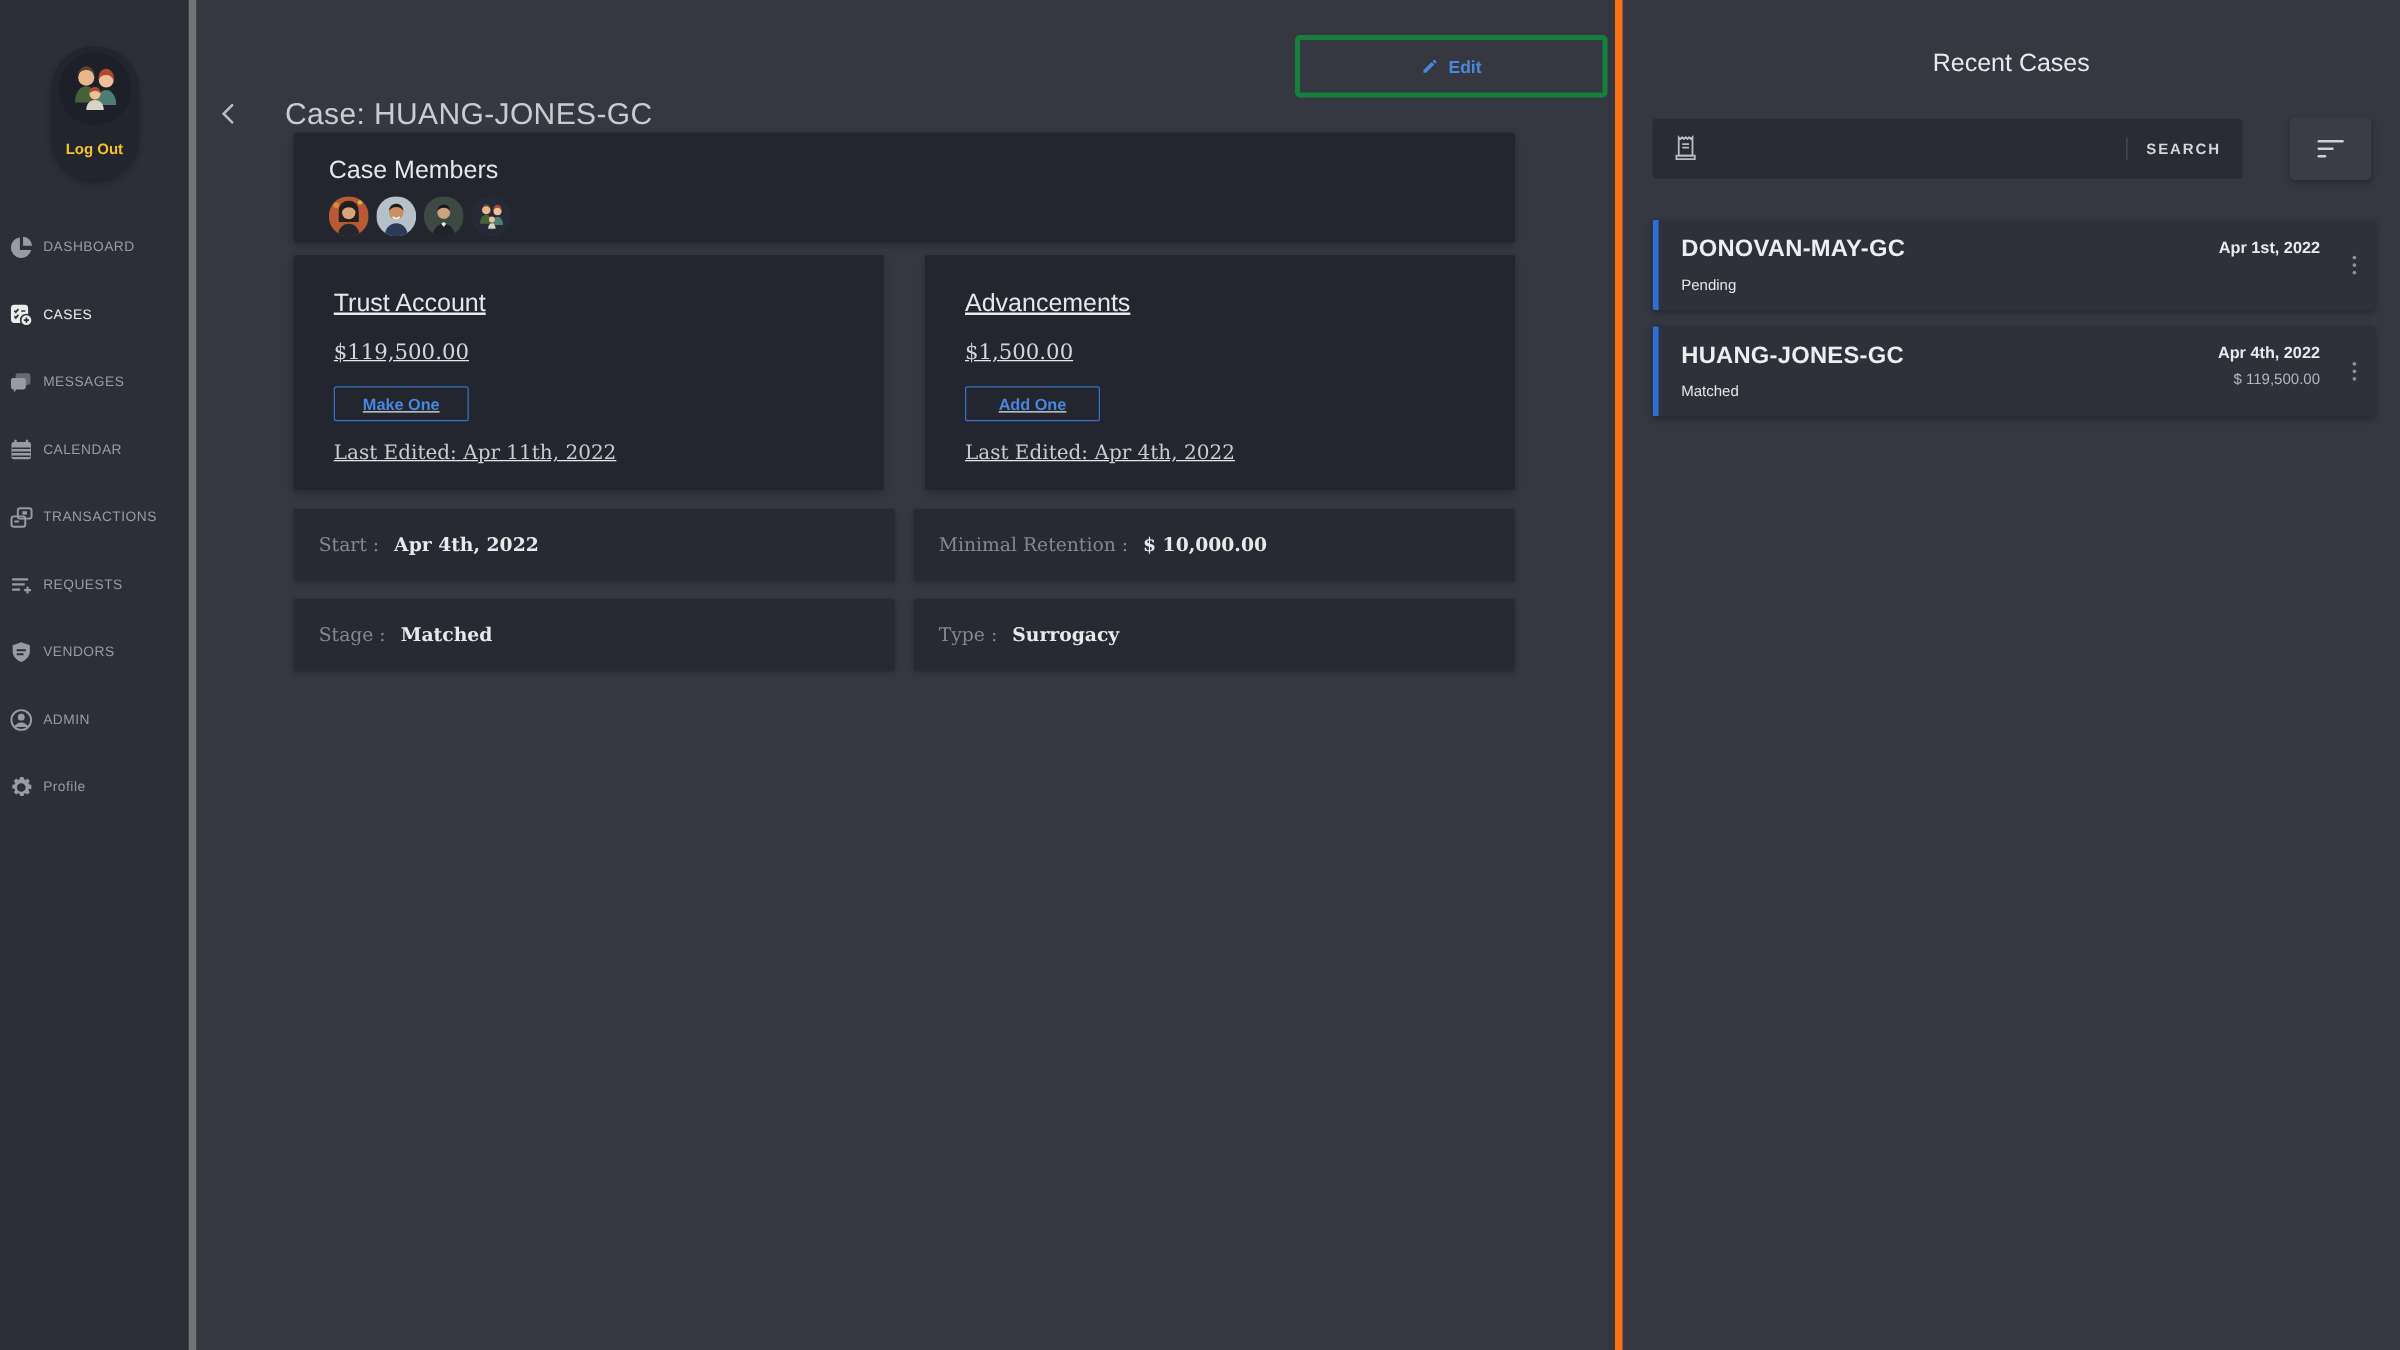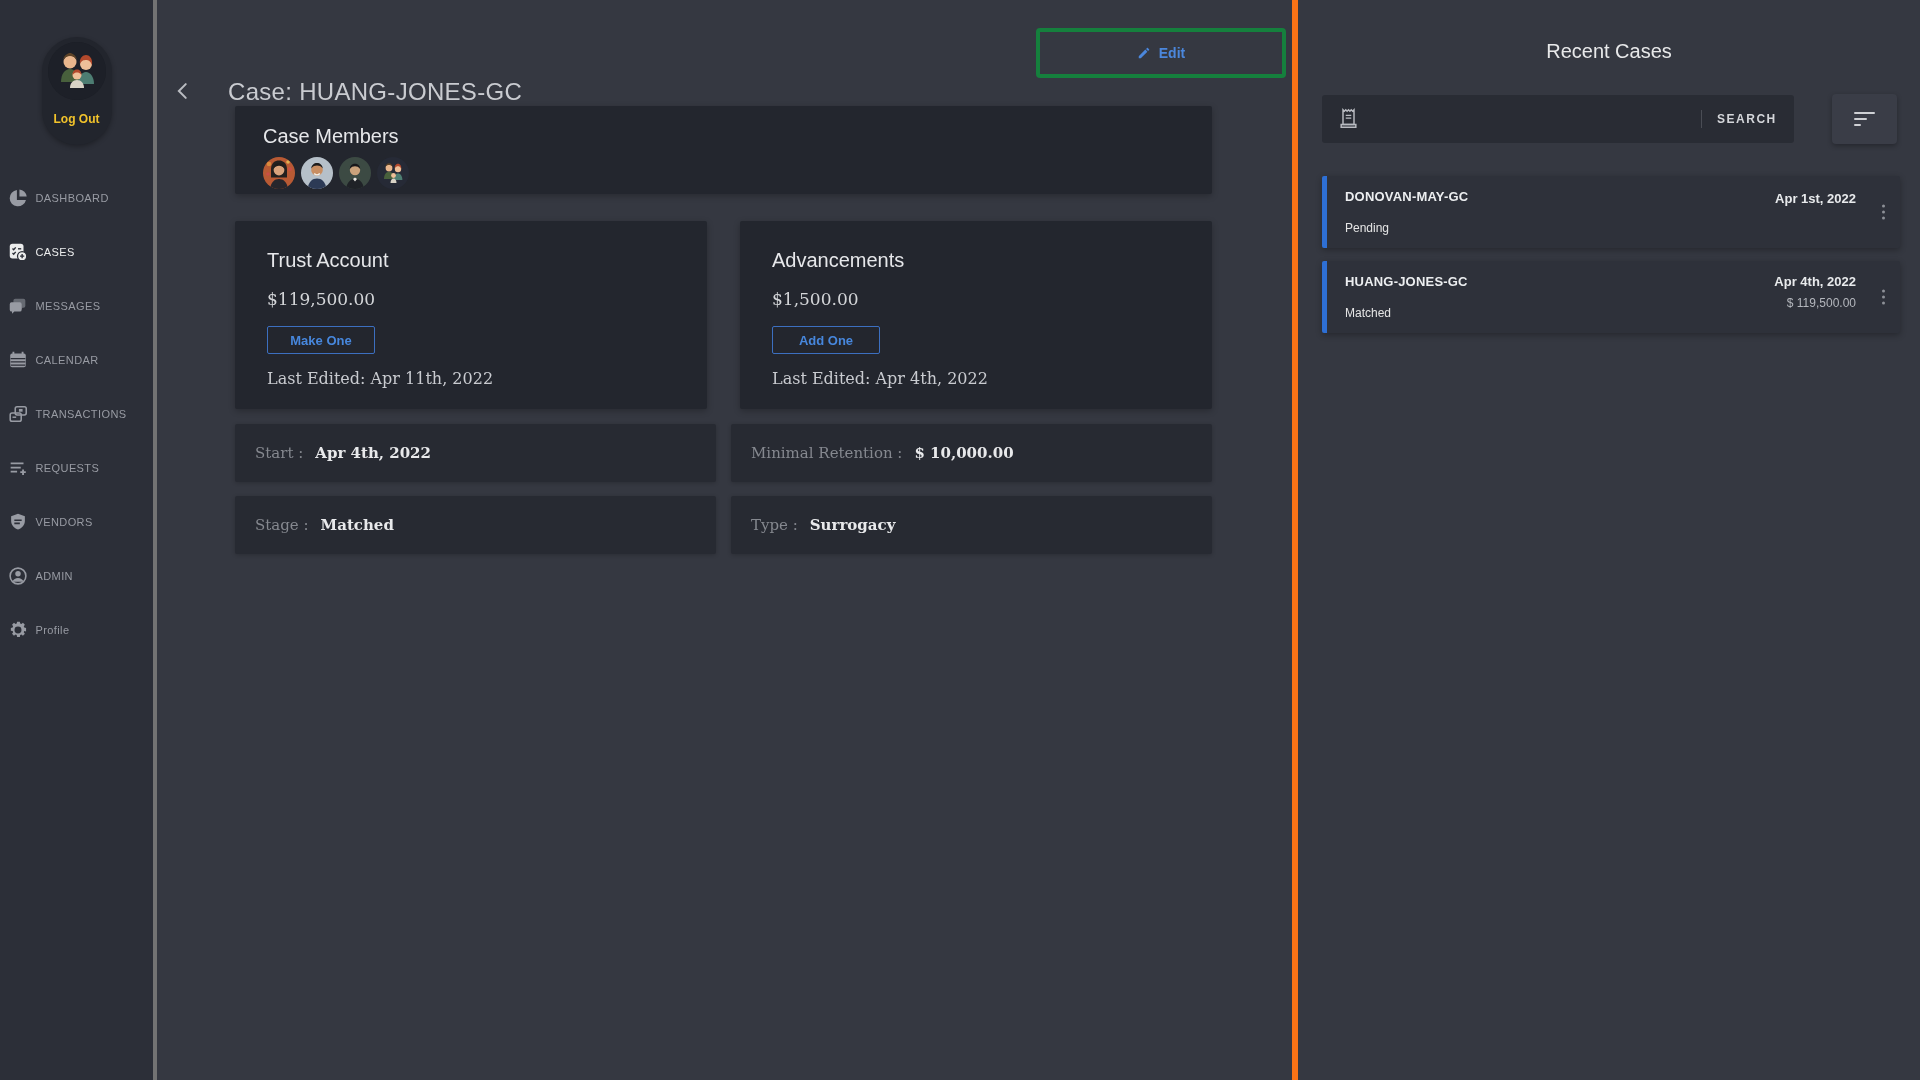--- a/index.html
+++ b/index.html
@@ -7,21 +7,21 @@
   body {
     background:#353841;
     font-family:"Liberation Sans", sans-serif;
     color:#e7e8ea;
     display:flex;
   }
 
   
   .sidebar {
     width:157px; height:1080px; background:#2c2f38;
-    border-right:4px solid #737373;
+    border-right:6px solid #737373;
     display:flex; flex-direction:column; align-items:center; flex-shrink:0;
   }
   .logout-pill {
     margin-top:37px; width:70px; height:108px; background:#22252d;
     border-radius:38px; display:flex; flex-direction:column; align-items:center;
     cursor:pointer; box-shadow:0 2px 5px rgba(0,0,0,.3);
   }
   .logout-avatar {
     width:58px; height:58px; border-radius:50%; margin-top:5px;
     background:#1c1f26; overflow:hidden; display:flex; align-items:center; justify-content:center;
@@ -58,21 +58,21 @@
 
   .members-card {
     background:#23262e; border-radius:2px; height:88px; padding:19px 28px;
     box-shadow:0 2px 6px rgba(0,0,0,.25);
   }
   .members-title { font-size:20px; color:#e6e7ea; font-weight:500; }
   .members-avatars { margin-top:9px; display:flex; gap:6px; }
   .avatar { width:32px; height:32px; border-radius:50%; overflow:hidden; cursor:pointer; flex-shrink:0; }
   .avatar svg { display:block; }
 
-  .cards-row { margin-top:27px; display:grid; grid-template-columns:1fr 1fr; gap:33px; }
+  .cards-row { margin-top:10px; display:grid; grid-template-columns:1fr 1fr; gap:33px;text-decoration:underline; }
   .acct-card {
     background:#23262e; border-radius:2px; height:188px; padding:28px 32px;
     box-shadow:0 2px 6px rgba(0,0,0,.25);
   }
   .acct-title { font-size:20px; color:#e6e7ea; font-weight:500; }
   .acct-amount { margin-top:17px; font-family:"DejaVu Serif", serif; font-size:17px; color:#d3d5d8; }
   .acct-btn {
     margin-top:17px; min-width:108px; height:28px; padding:0 18px;
     background:transparent; border:1px solid #3c6fc0; border-radius:2px;
     color:#4787dd; font-size:13px; font-weight:bold; cursor:pointer;
@@ -112,21 +112,21 @@
   .sort-glyph { display:flex; flex-direction:column; align-items:flex-start; gap:4px; }
   .sort-glyph i { display:block; height:2px; background:#cfd1d5; border-radius:1px; }
   .sort-glyph i:nth-child(1){ width:21px; } .sort-glyph i:nth-child(2){ width:13px; } .sort-glyph i:nth-child(3){ width:7px; }
 
   .case-list { margin:32px 20px 0 24px; }
   .case-row {
     position:relative; height:72px; background:#2e313a; border-radius:2px;
     border-left:5px solid #2e6fd4; margin-bottom:13px; cursor:pointer;
     box-shadow:0 2px 6px rgba(0,0,0,.3); padding-left:18px;
   }
-  .case-name { position:absolute; top:13px; left:18px; font-size:13px; font-weight:bold; color:#eceef0; letter-spacing:.2px; }
+  .case-name { position:absolute; top:13px; left:18px; font-size:19px; font-weight:bold; color:#eceef0; letter-spacing:.2px; }
   .case-status { position:absolute; bottom:13px; left:18px; font-size:12px; color:#e5e5e5; }
   .case-right { position:absolute; top:13px; right:44px; text-align:right; }
   .case-date { font-size:13px; font-weight:bold; color:#e8eaec; }
   .case-amount { margin-top:7px; font-size:12px; color:#b4b7bd; }
   .kebab { position:absolute; right:9px; top:50%; transform:translateY(-50%);
     background:none; border:none; cursor:pointer; display:flex; flex-direction:column; gap:3px; padding:6px; }
   .kebab i { width:3px; height:3px; border-radius:50%; background:#8d9097; display:block; }
 </style>
 </head>
 <body>

